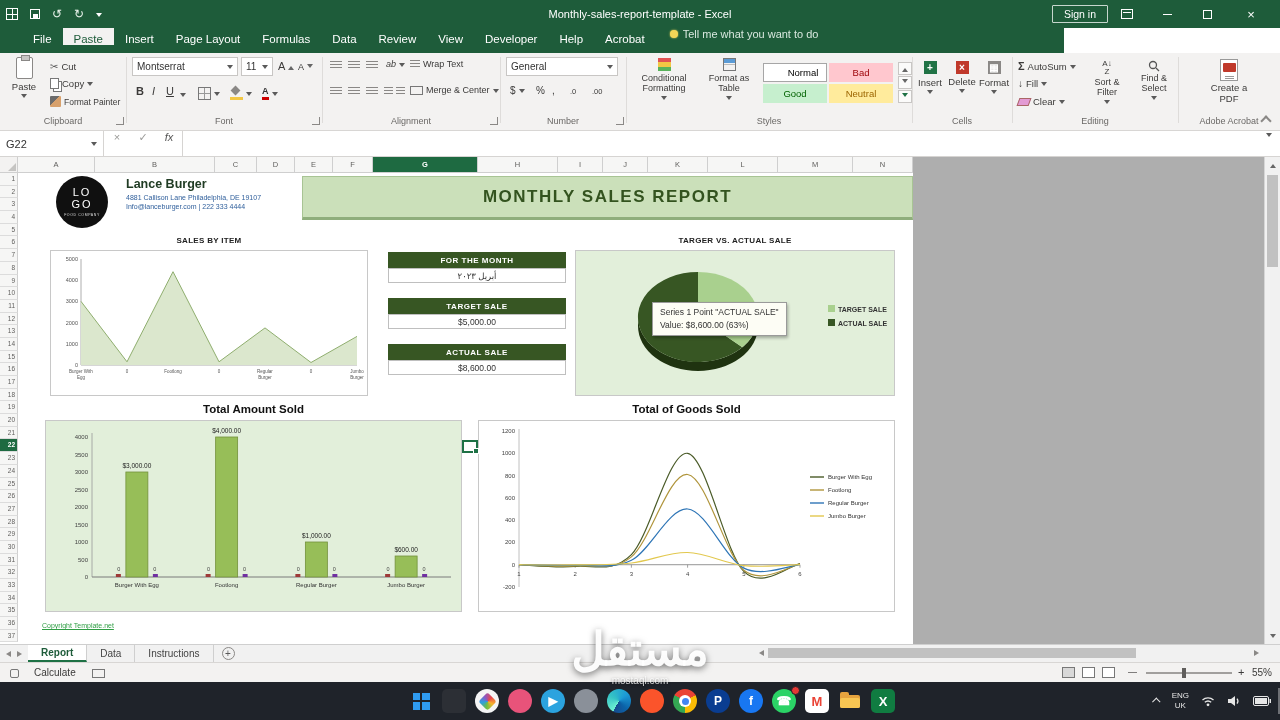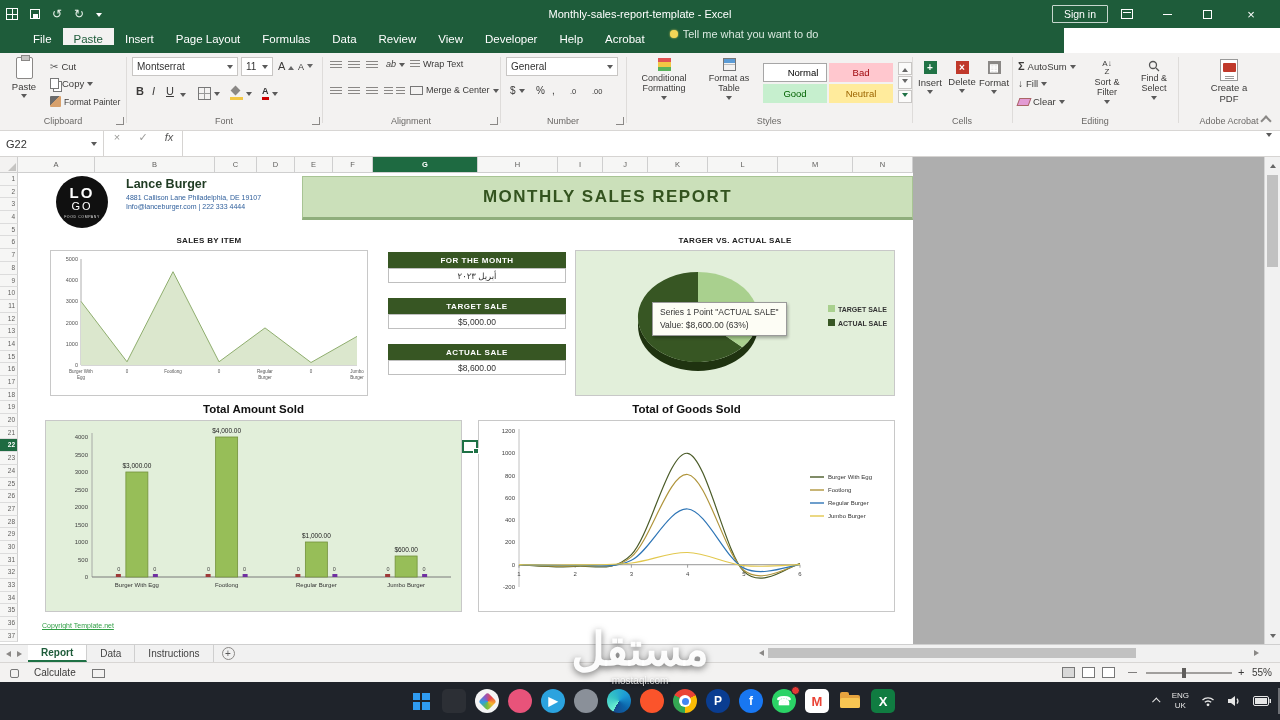--- a/index.html
+++ b/index.html
@@ -462,21 +462,21 @@
       <div class="rowh" style="height: 12.7px; line-height: 12.7px;">32</div>
       <div class="rowh" style="height: 12.7px; line-height: 12.7px;">33</div>
       <div class="rowh" style="height: 12.7px; line-height: 12.7px;">34</div>
       <div class="rowh" style="height: 12.7px; line-height: 12.7px;">35</div>
       <div class="rowh" style="height: 12.7px; line-height: 12.7px;">36</div>
       <div class="rowh" style="height: 12.7px; line-height: 12.7px;">37</div>
     </div>
   <div id="sheet"></div>
 
   <div class="abs" style="left:56px;top:176px;width:52px;height:52px;border-radius:50%;background:#101010;color:#fff;display:flex;flex-direction:column;align-items:center;justify-content:center;z-index:2">
-    <span style="font-size:15px;font-weight:bold;letter-spacing:2px;line-height:1.05">LO</span>
+    <span style="font-size:11px;font-weight:normal;letter-spacing:2px;line-height:1.05">LO</span>
     <span style="font-size:11px;font-weight:normal;letter-spacing:2px;line-height:1.05">GO</span>
     <span style="font-size:3.5px;letter-spacing:.6px;margin-top:2px;color:#ddd">FOOD COMPANY</span>
   </div>
   <div class="abs" style="left:126px;top:177px;z-index:2">
     <div style="font-size:12.5px;font-weight:bold;color:#203c24">Lance Burger</div>
     <div style="font-size:7px;color:#31609c;margin-top:3px">4881 Callison Lane Philadelphia, DE 19107</div>
     <div style="font-size:7px;color:#31609c;margin-top:2px">Info@lanceburger.com | 222 333 4444</div>
   </div>
   <div class="abs" style="left:302px;top:176px;width:611px;height:44px;background:#cbe0ba;border:1px solid #a8c494;border-bottom:3px solid #8fae7c;display:flex;align-items:center;justify-content:center;font-size:17px;font-weight:bold;letter-spacing:1.5px;color:#33531f;z-index:2">MONTHLY SALES REPORT</div>
 

